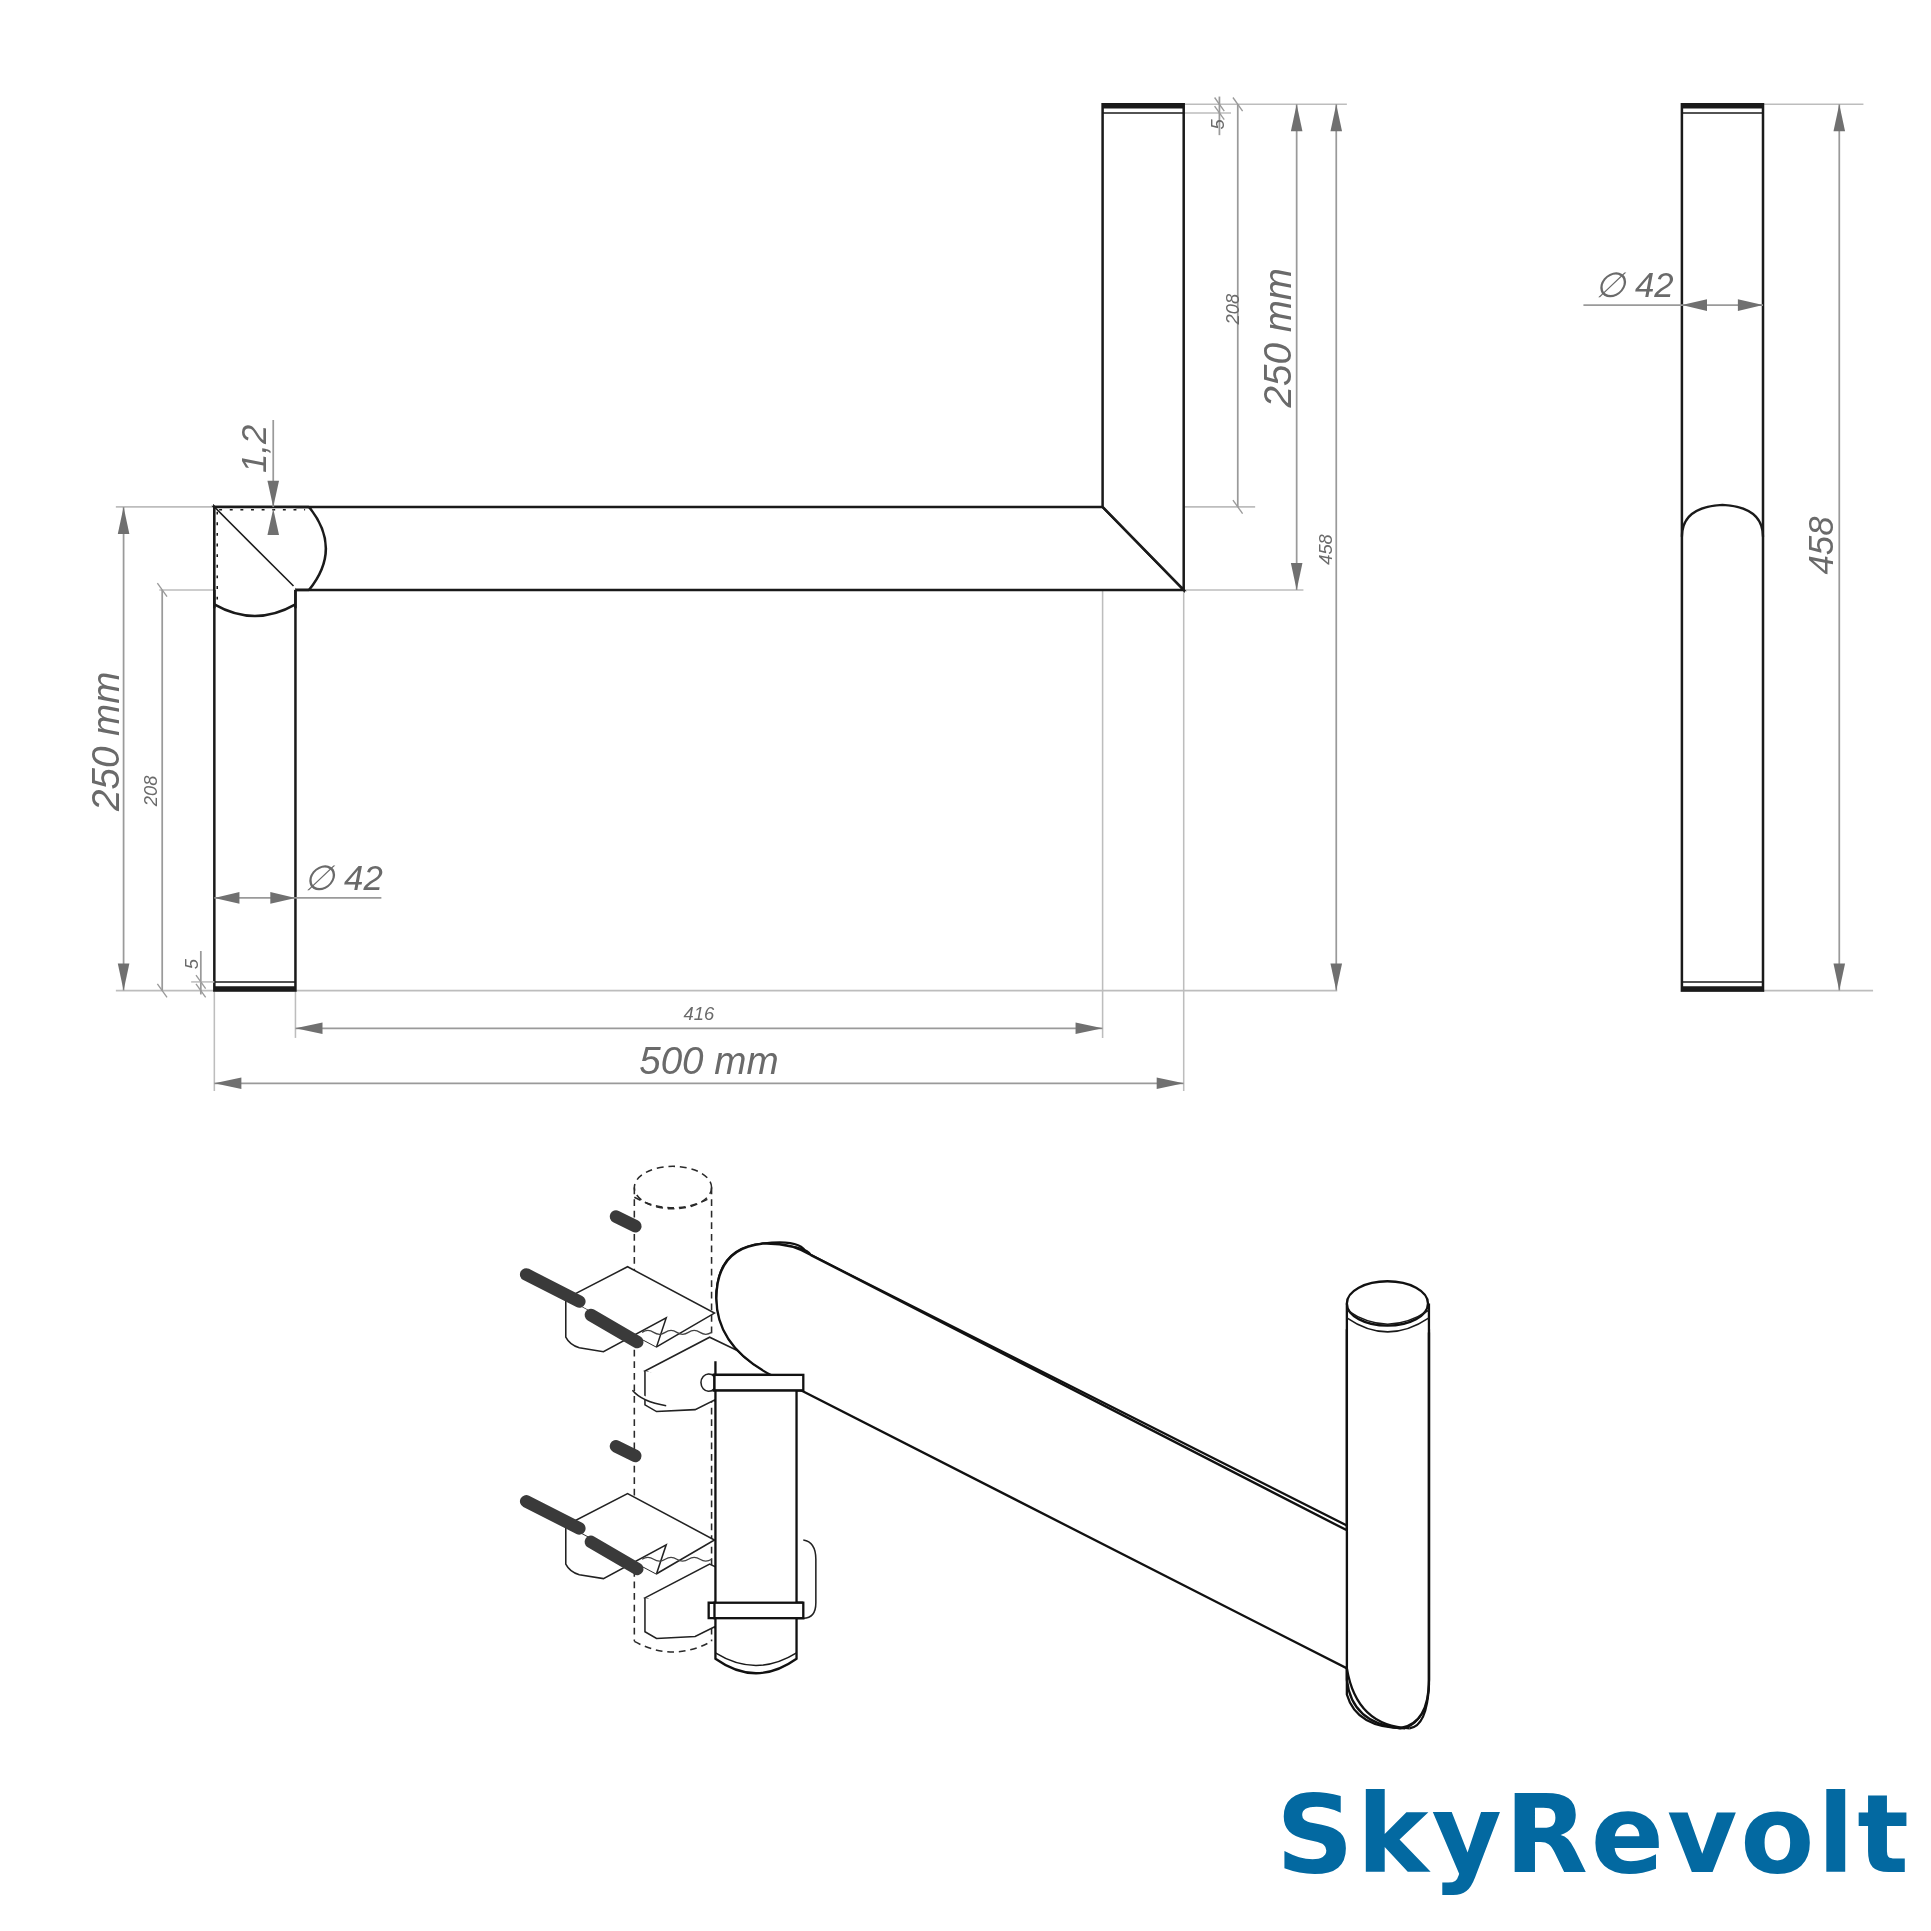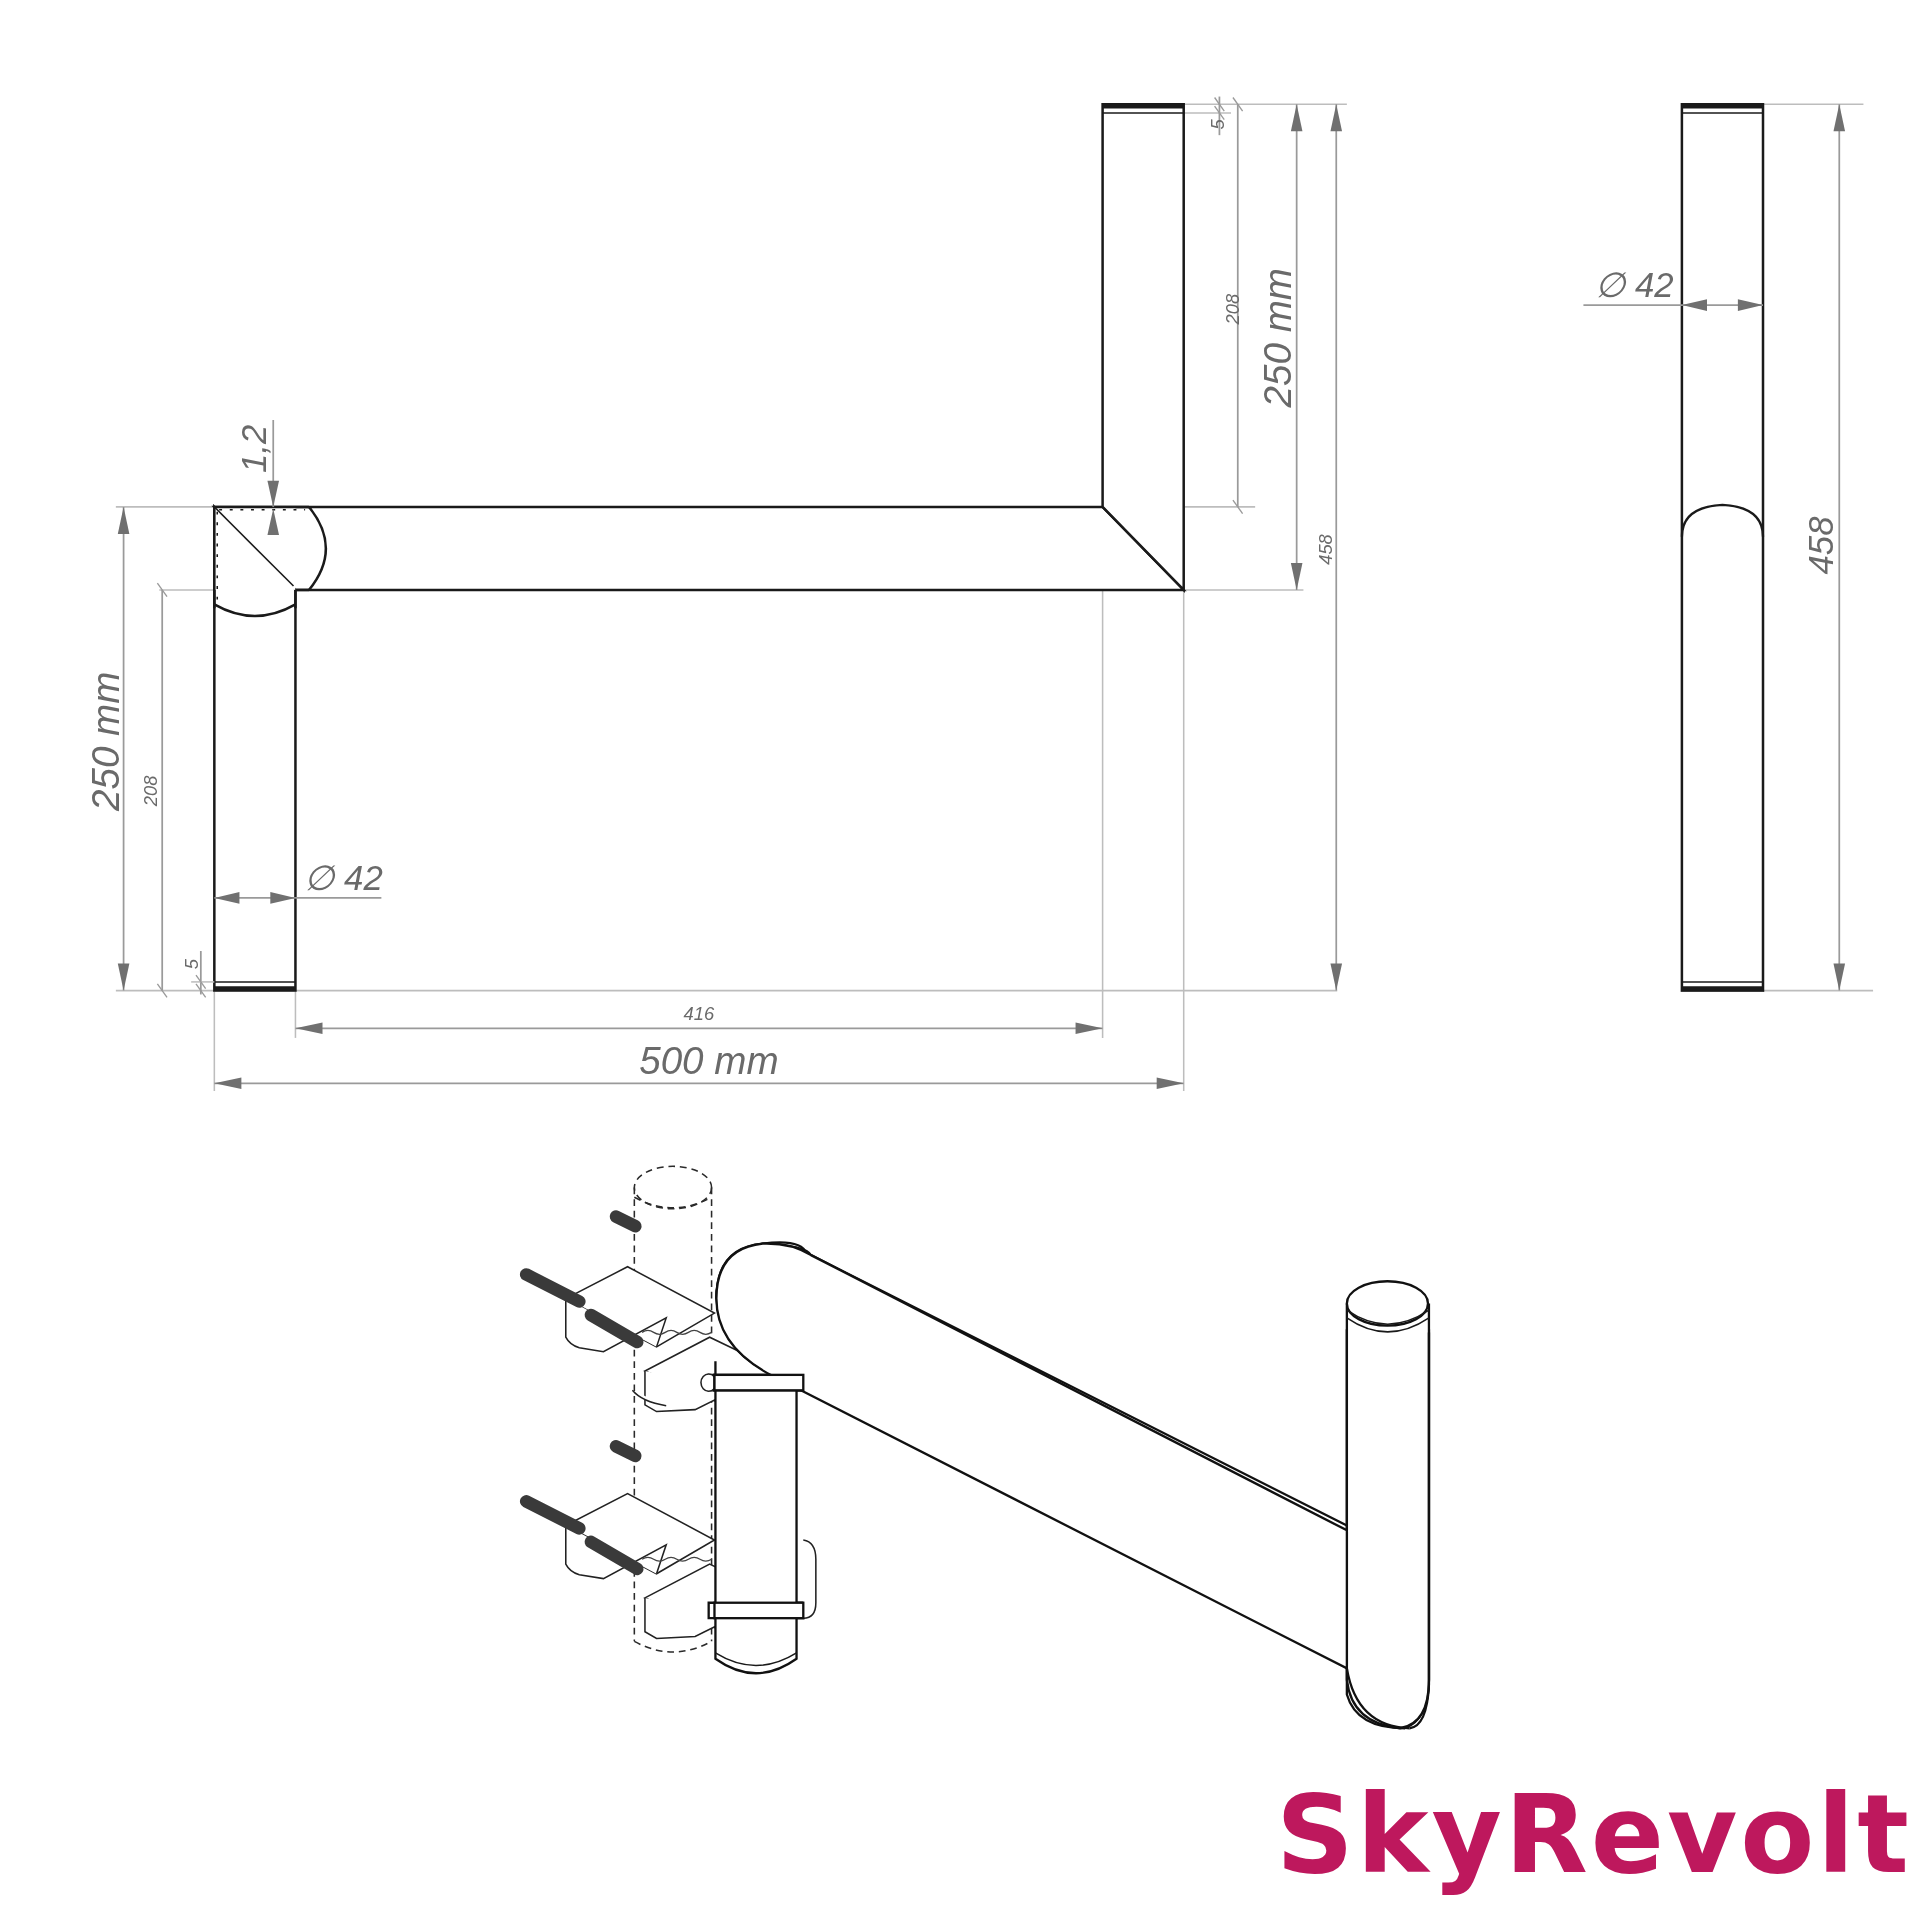--- a/index.html
+++ b/index.html
@@ -199,14 +199,14 @@
     <path class="thin" d="M1395,1357 Q1437,1386 1480,1357"></path>
     <path class="thin" d="M1395,1365 Q1437,1394 1480,1365"></path>
 
     <path class="iso" style="fill:#ffffff" d="M742,1345 Q742,1293 790,1288 Q820,1287 840,1300 L1395,1585 L1395,1728 L800,1425 Q742,1395 742,1345 Z"></path>
     <path class="iso" style="fill:none" d="M1395,1728 Q1405,1788 1460,1790"></path>
     <path class="iso" style="fill:none" d="M1480,1380 L1480,1745 Q1478,1788 1460,1790"></path>
     <rect class="iso" x="740" y="1424" width="92" height="16" style="fill:#ffffff"></rect>
   </g>
 </svg>
 
-<div id="logo" style="color:#be185d;">SkyRevolt</div>
+<div id="logo" style="color:#0369a1;">SkyRevolt</div>
 
 
 </body></html>

